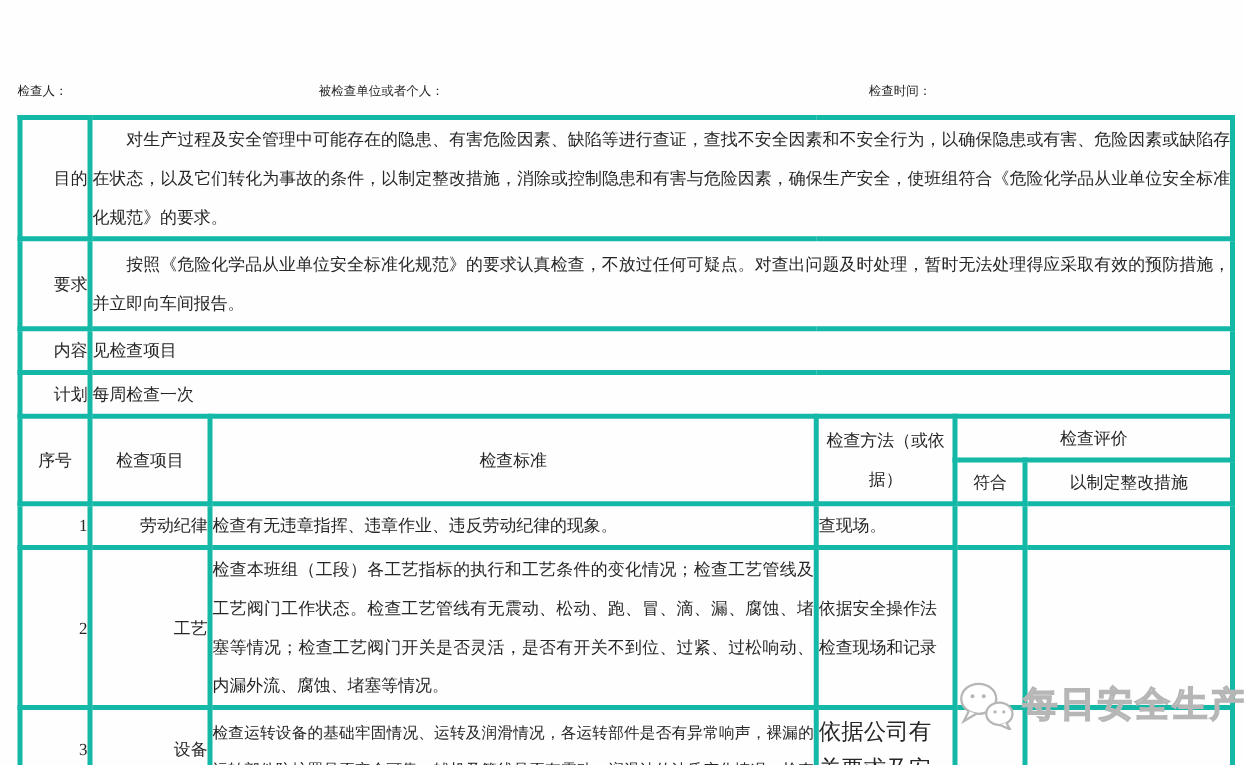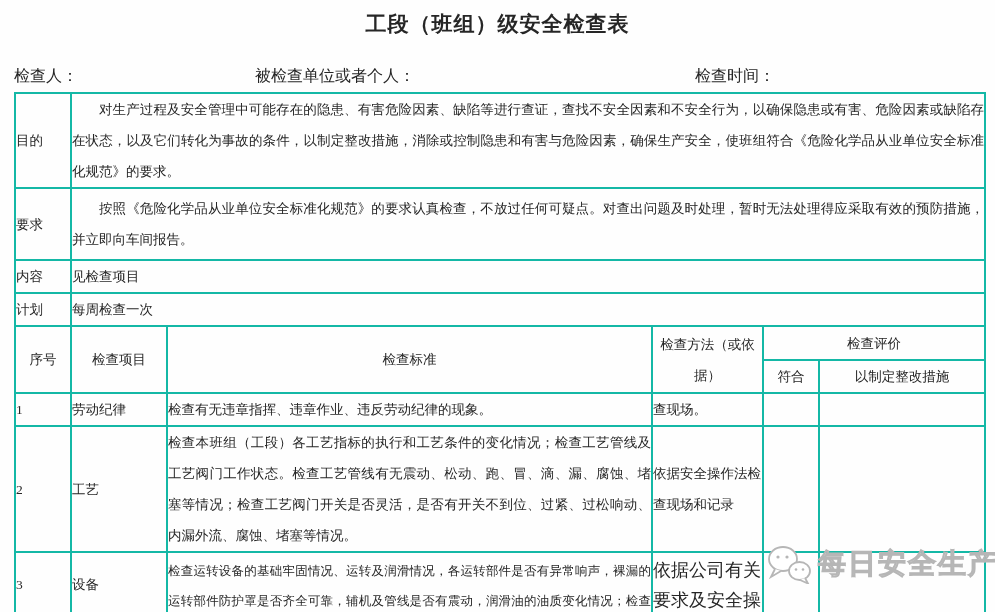--- a/index.html
+++ b/index.html
@@ -21,44 +21,44 @@
     width: 100%;
     text-align: center;
     font-size: 21px;
     font-weight: bold;
     letter-spacing: 1px;
     margin: 0;
   }
   .info-line span {
     position: absolute;
     top: 66px;
-    font-size: 16px;
+    font-size: 10px;
     white-space: nowrap;
   }
   .info-inspector { left: 14px; }
   .info-inspected { left: 255px; }
   .info-time      { left: 695px; }
 
   table.sheet {
     position: absolute;
     top: 92px; left: 14px;
     width: 970px;
     border-collapse: collapse;
     table-layout: fixed;
   }
   table.sheet td {
-    border: 2px solid #14b8a6;
+    border: 4px solid #14b8a6;
     font-size: 13.5px;
     line-height: 31px;
     vertical-align: middle;
     padding: 0;
     overflow: hidden;
   }
   td.lbl {
-    text-align: left;
+    text-align: right;
     font-size: 14px;
   }
   td.lbl-top {
     vertical-align: top;
     padding-top: 5px;
   }
   td.val {
     text-align: justify;
     padding: 0 10px;
   }
@@ -107,21 +107,20 @@
     color: rgba(200,200,200,0.45);
     -webkit-text-stroke: 1px #b6b6b6;
     white-space: nowrap;
   }
 </style>
 </head>
 <body>
 
 <div class="page">
 
-  <h1 class="title">工段（班组）级安全检查表</h1>
 
   <div class="info-line">
     <span class="info-inspector">检查人：</span>
     <span class="info-inspected">被检查单位或者个人：</span>
     <span class="info-time">检查时间：</span>
   </div>
 
   <table class="sheet">
     <colgroup>
       <col style="width:56px">

